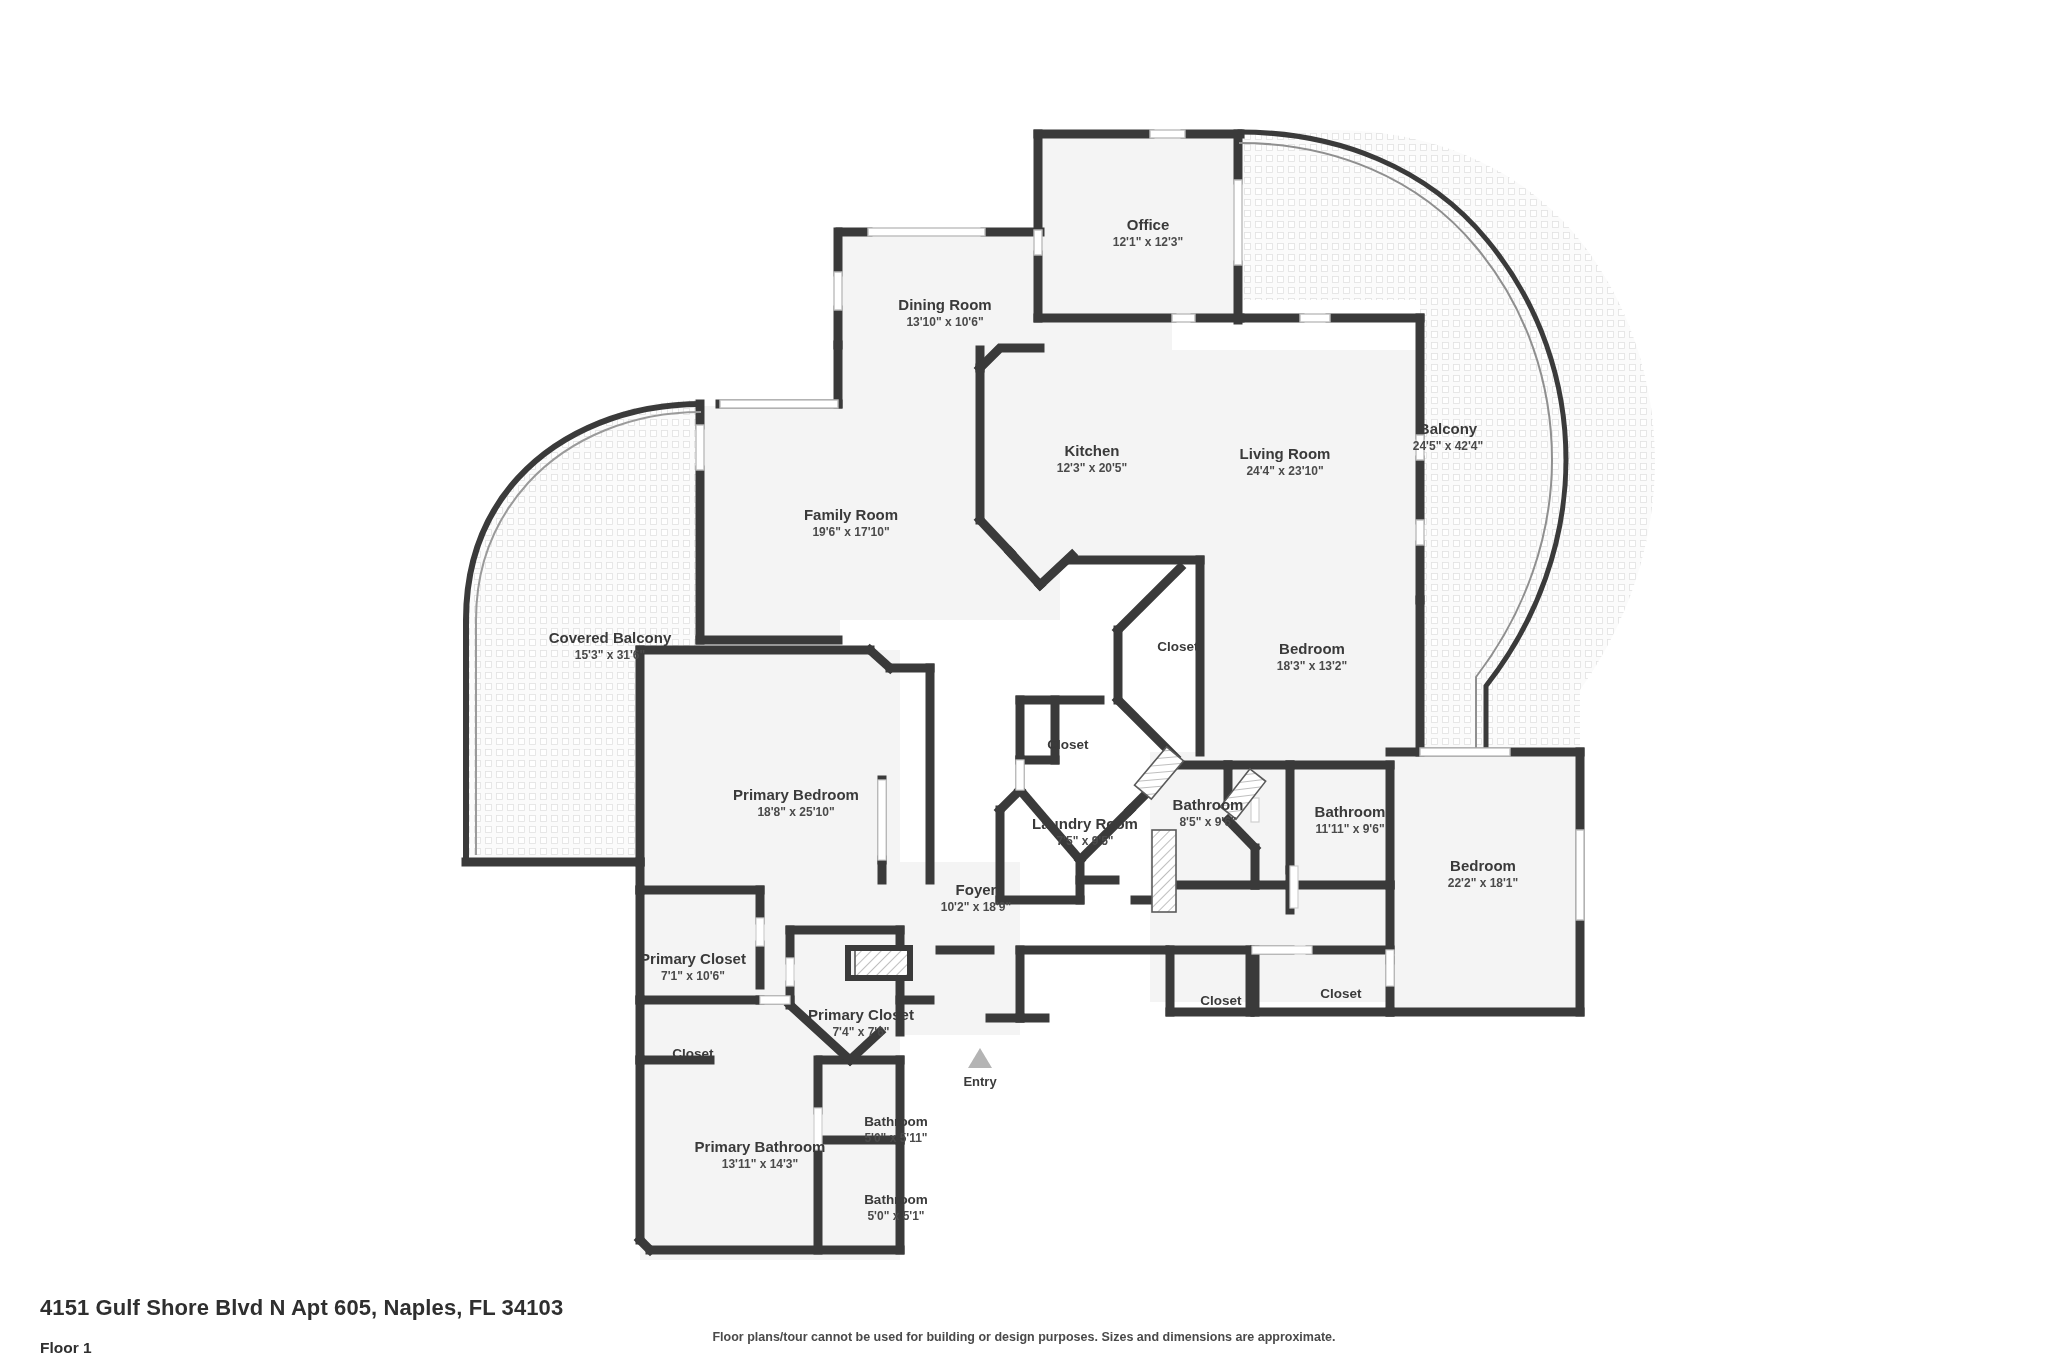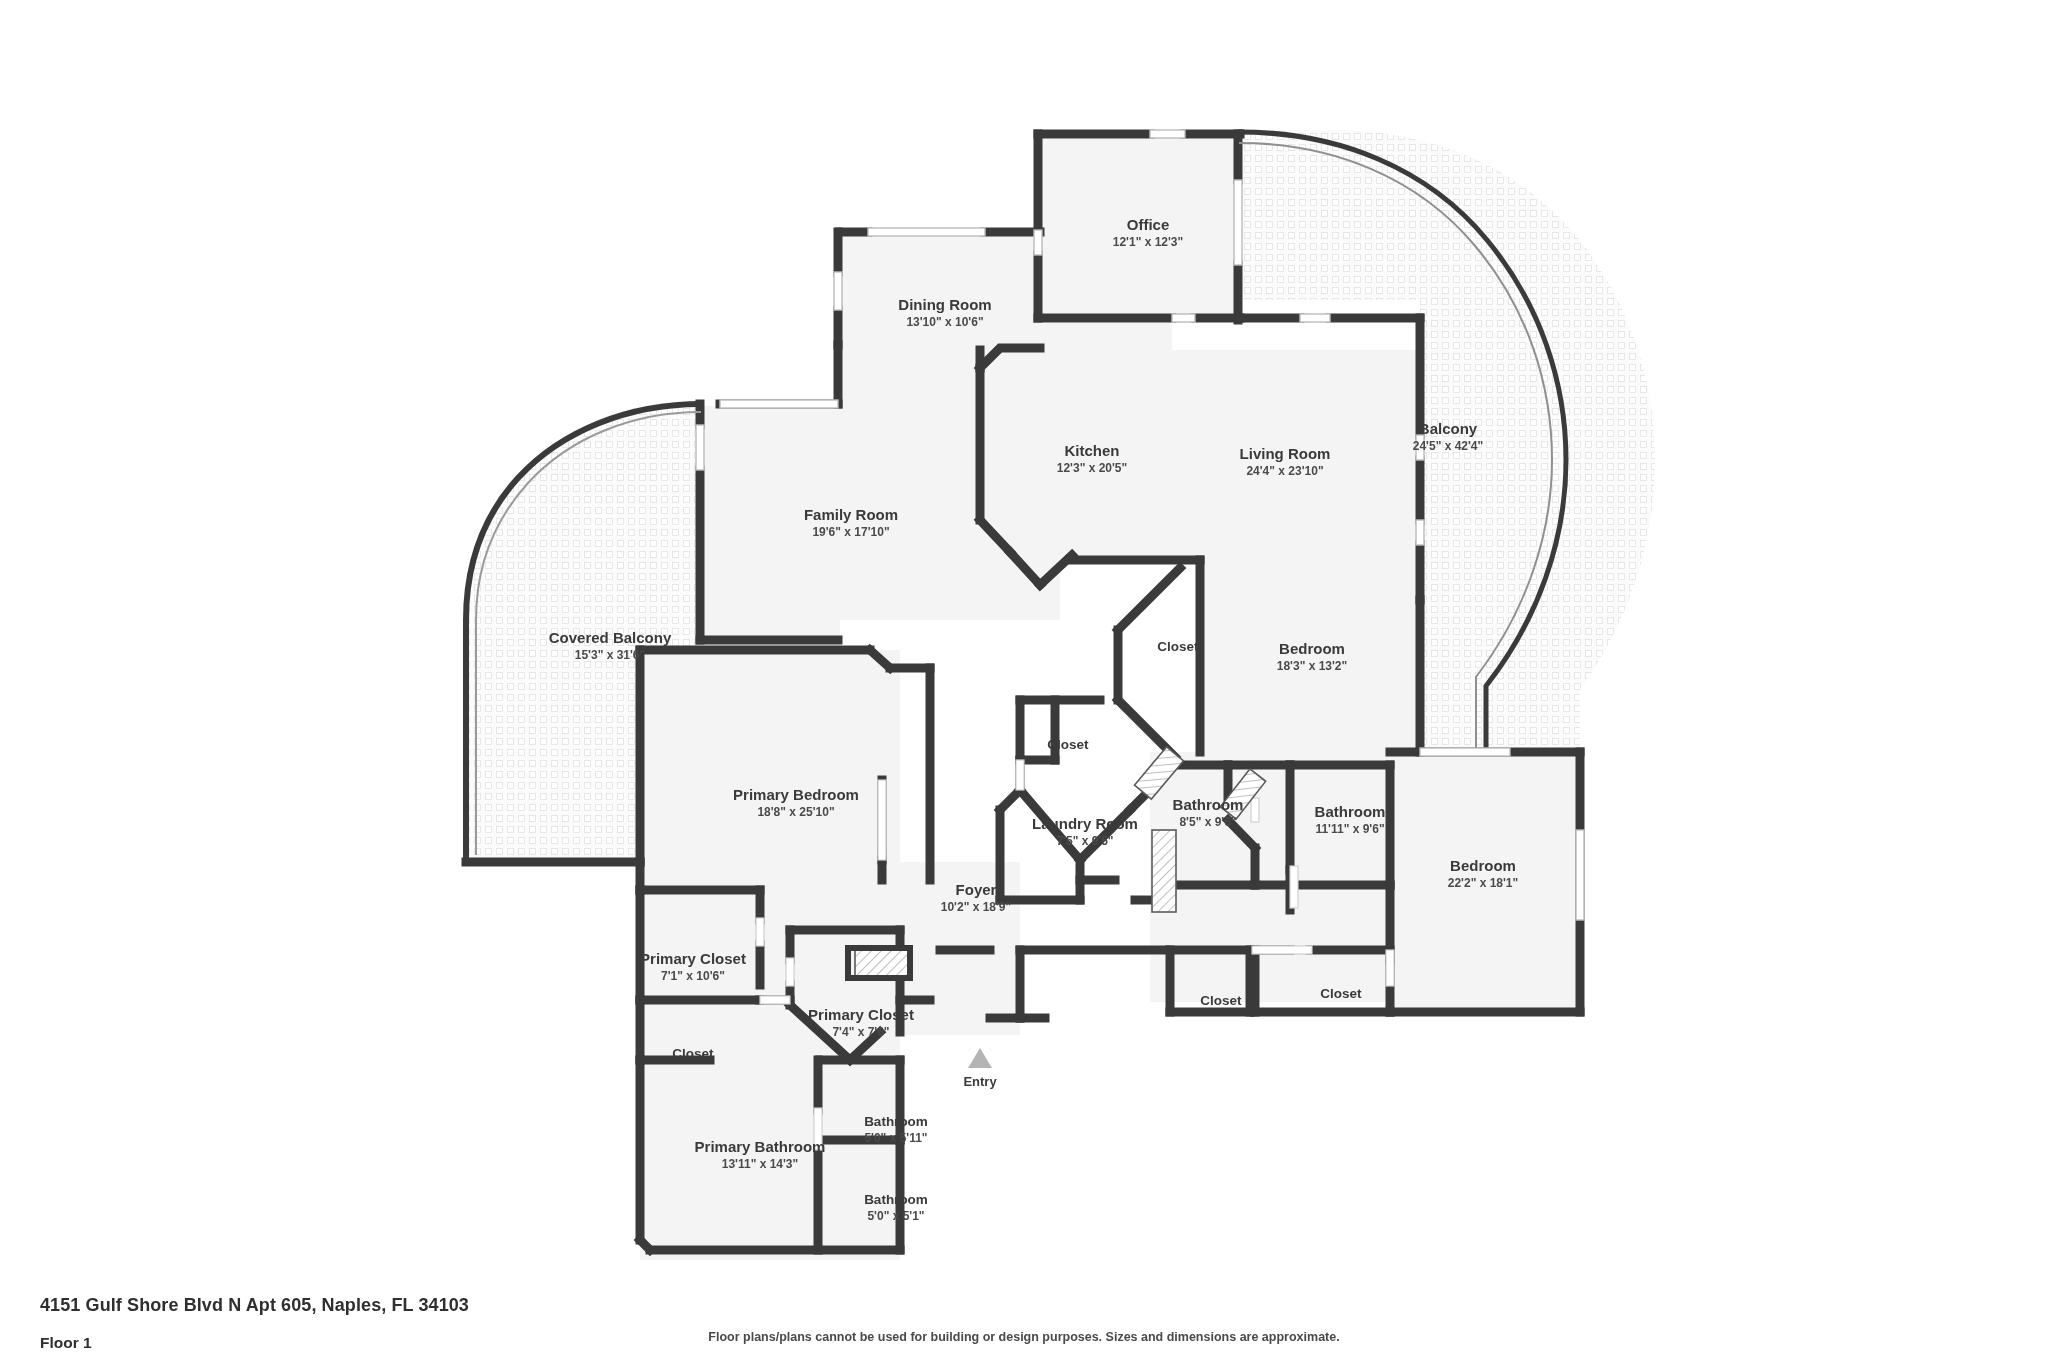--- a/index.html
+++ b/index.html
@@ -53,21 +53,21 @@
     dominant-baseline: middle;
   }
   #caption {
     position: absolute;
     left: 40px;
     top: 1295px;
     width: 900px;
   }
   #caption .addr {
     font-family: "Liberation Sans", sans-serif;
-    font-size: 18px;
+    font-size: 22px;
     font-weight: bold;
     color: #2f2f2f;
     letter-spacing: 0.1px;
     margin: 0 0 18px 0;
     white-space: nowrap;
   }
   #caption .floor {
     font-family: "Liberation Sans", sans-serif;
     font-size: 15.5px;
     font-weight: bold;
@@ -451,13 +451,13 @@
   </g>
 
 </svg>
 </div>
 
 <div id="caption">
   <p class="addr">4151 Gulf Shore Blvd N Apt 605, Naples, FL 34103</p>
   <p class="floor">Floor 1</p>
 </div>
 
-<div id="disclaimer">Floor plans/plans cannot be used for building or design purposes. Sizes and dimensions are approximate.</div>
+<div id="disclaimer">Floor plans/tour cannot be used for building or design purposes. Sizes and dimensions are approximate.</div>
 
 </body></html>

